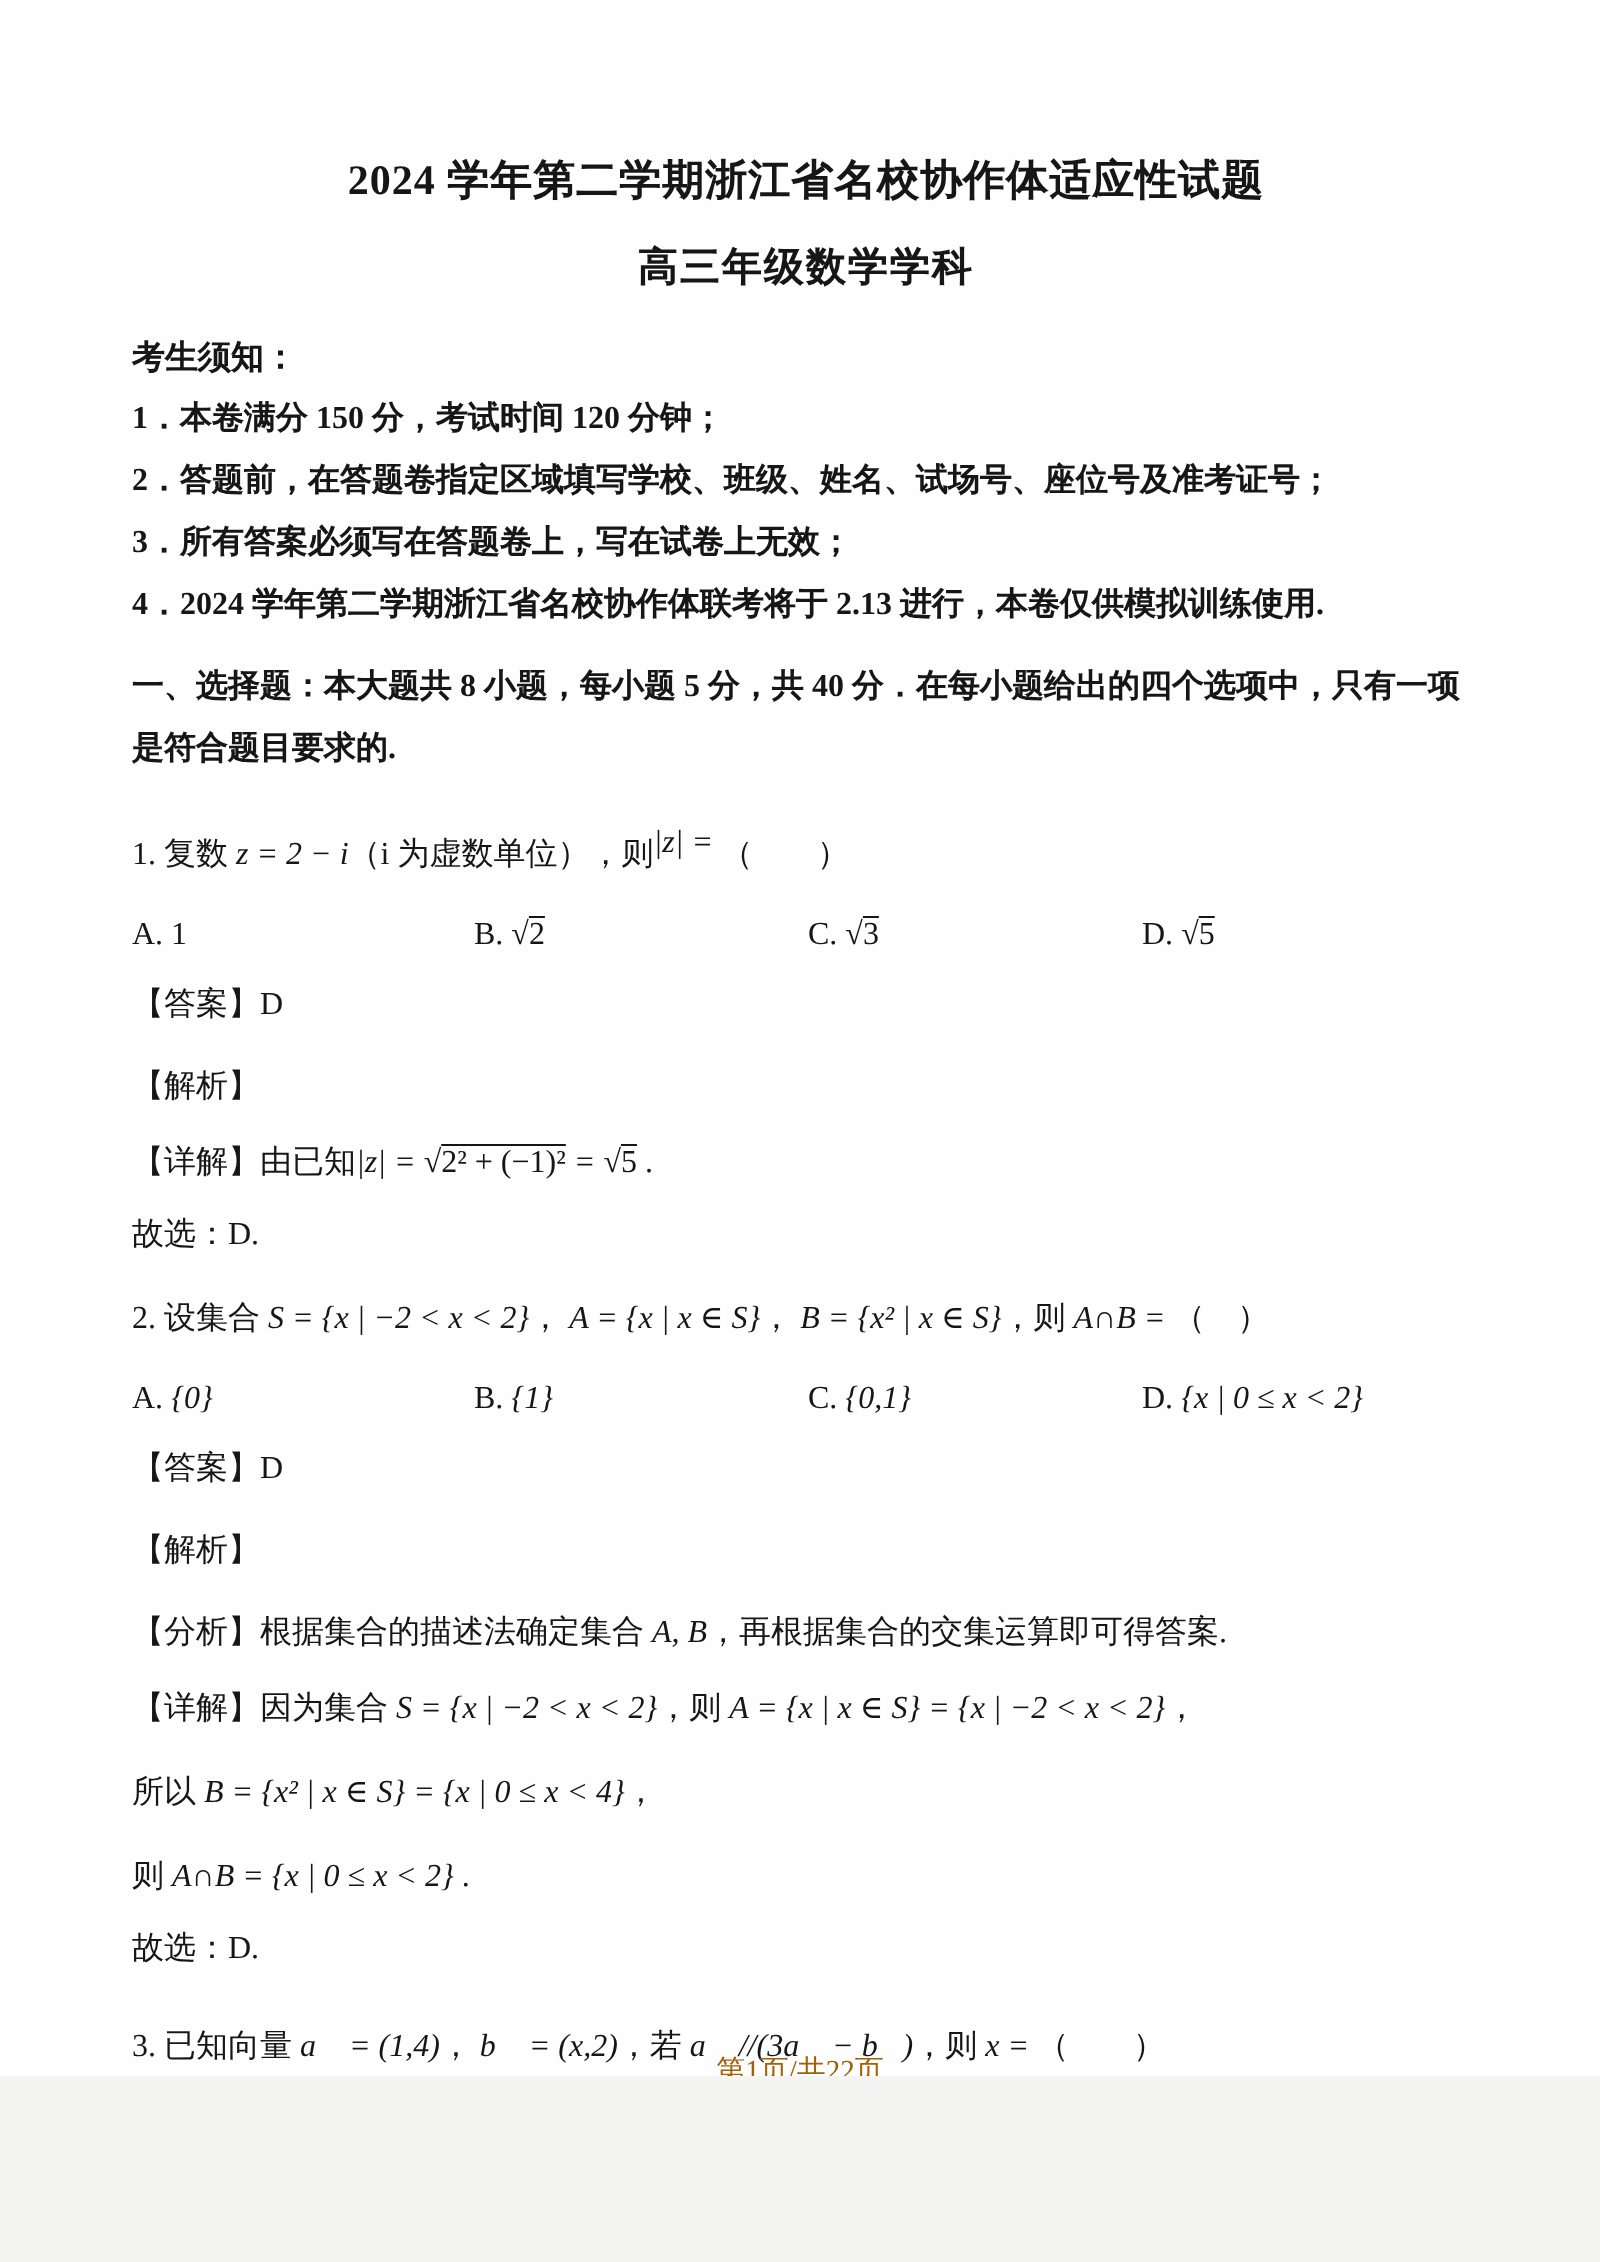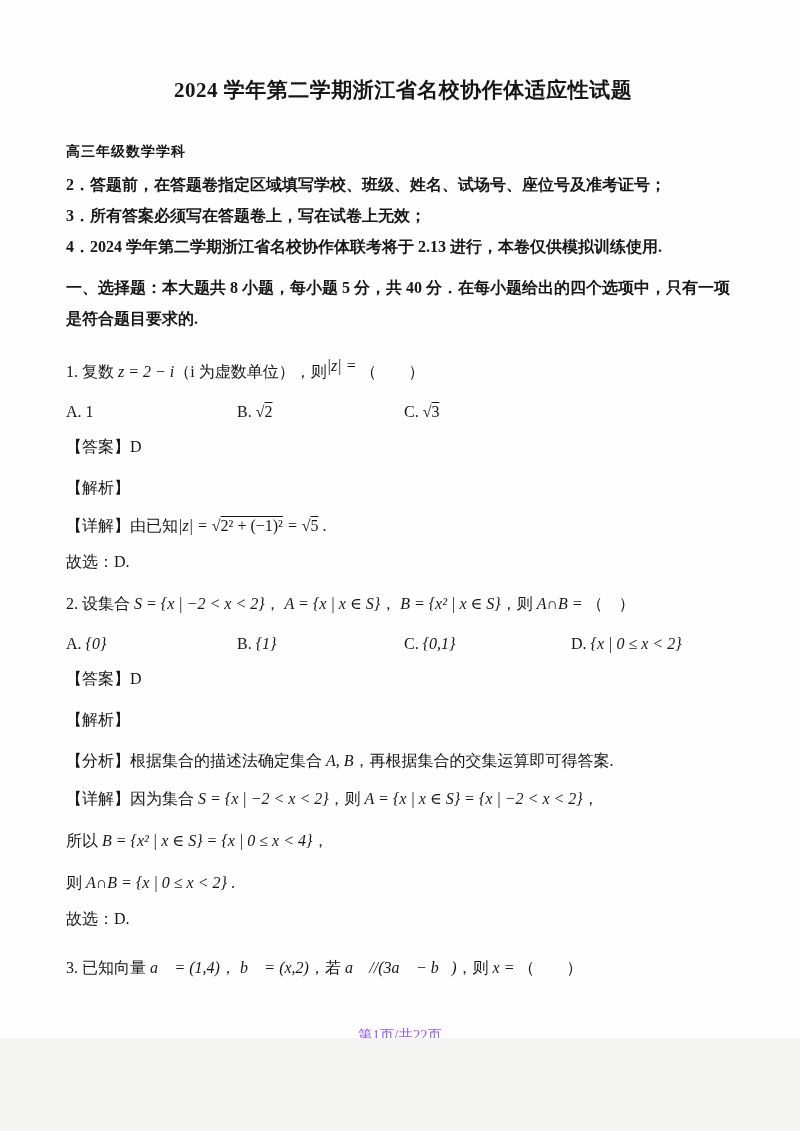--- a/index.html
+++ b/index.html
@@ -15,22 +15,22 @@
   }
   .content { padding: 76px 60px 0 66px; }
   p { margin: 0; }
   .ln { font-size: 16px; line-height: 22px; margin-top: 10px; }
   .b  { font-weight: bold; }
   .title1 {
     font-size: 21px; font-weight: bold; text-align: center;
     line-height: 28px; letter-spacing: 0.5px;
   }
   .title2 {
-    font-size: 14px; font-weight: bold; 
-    line-height: 26px; margin-top: 35px; letter-spacing: 1px;
+    font-size: 20px; font-weight: bold; text-align: center;
+    line-height: 26px; margin-top: 17px; letter-spacing: 1px;
   }
   .notice-head { margin-top: 21px; font-size: 16.5px; }
   .notice-item { margin-top: 9px; line-height: 22px; }
   .section-head { margin-top: 14px; line-height: 31px; }
   .stem  { margin-top: 24px; line-height: 27px; }
   .opts {
     display: grid;
     grid-template-columns: 171px 167px 167px 1fr;
     margin-top: 15px;
     font-size: 16px; line-height: 23px;
@@ -41,43 +41,46 @@
   .concl { margin-top: 10px; }
   .q2gap { margin-top: 17px; }
   
   .seg-t { font-style: normal; }
   .seg-m { font-style: italic; }
   .seg-s { font-style: normal; }
   .seg-r { text-decoration: overline; font-style: normal; }
   .seg-u { font-style: italic; position: relative; top: -6px; }
   .footer {
     position: absolute; top: 1026px; left: 0; width: 100%;
-    text-align: center; font-size: 14.5px; color: #8b5cf6;
+    text-align: center; font-size: 14.5px; color: #a16207;
   }
 </style>
 </head>
 <body>
 
 <div class="page">
   <div class="content">
 
     <p class="title1">2024 学年第二学期浙江省名校协作体适应性试题</p>
     <p class="title2">高三年级数学学科</p>
 
+    <p class="ln b notice-head">考生须知：</p>
+    <p class="ln b notice-item">1．本卷满分 150 分，考试时间 120 分钟；</p>
     <p class="ln b notice-item">2．答题前，在答题卷指定区域填写学校、班级、姓名、试场号、座位号及准考证号；</p>
     <p class="ln b notice-item">3．所有答案必须写在答题卷上，写在试卷上无效；</p>
     <p class="ln b notice-item">4．2024 学年第二学期浙江省名校协作体联考将于 2.13 进行，本卷仅供模拟训练使用.</p>
 
     <p class="ln b section-head">一、选择题：本大题共 8 小题，每小题 5 分，共 40 分．在每小题给出的四个选项中，只有一项是符合题目要求的.</p>
 
     <p class="ln stem"><span class="seg-t">1. 复数 </span><span class="seg-m">z = 2 − i</span><span class="seg-t">（i 为虚数单位），则</span><span class="seg-u">|z| =</span><span class="seg-t"> （　　）</span></p>
     <div class="opts">
       <span class="opt"><span class="seg-t">A. 1</span></span>
       <span class="opt"><span class="seg-t">B. </span><span class="seg-s">√</span><span class="seg-r">2</span></span>
       <span class="opt"><span class="seg-t">C. </span><span class="seg-s">√</span><span class="seg-r">3</span></span>
+      <span class="opt"><span class="seg-t">D. </span><span class="seg-s">√</span><span class="seg-r">5</span></span>
     </div>
     <p class="ln ans">【答案】D</p>
     <p class="ln expl">【解析】</p>
     <p class="ln detail"><span class="seg-t">【详解】由已知</span><span class="seg-m">|z| = </span><span class="seg-s">√</span><span class="seg-r">2² + (−1)²</span><span class="seg-m"> = </span><span class="seg-s">√</span><span class="seg-r">5</span><span class="seg-t"> .</span></p>
     <p class="ln concl">故选：D.</p>
 
     <p class="ln stem q2gap"><span class="seg-t">2. 设集合 </span><span class="seg-m">S = {x | −2 &lt; x &lt; 2}</span><span class="seg-t">， </span><span class="seg-m">A = {x | x ∈ S}</span><span class="seg-t">， </span><span class="seg-m">B = {x² | x ∈ S}</span><span class="seg-t">，则 </span><span class="seg-m">A∩B =</span><span class="seg-t"> （　）</span></p>
     <div class="opts">
       <span class="opt"><span class="seg-t">A. </span><span class="seg-m">{0}</span></span>
       <span class="opt"><span class="seg-t">B. </span><span class="seg-m">{1}</span></span>

